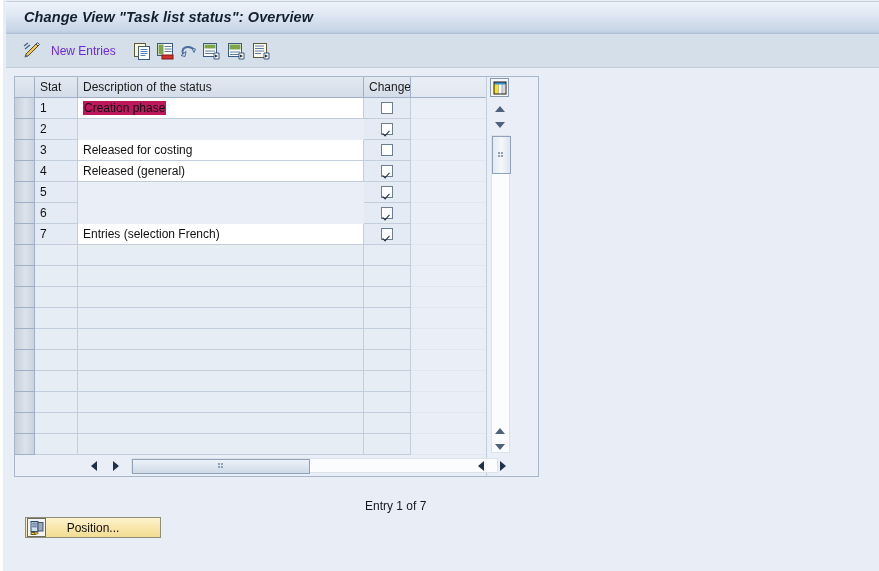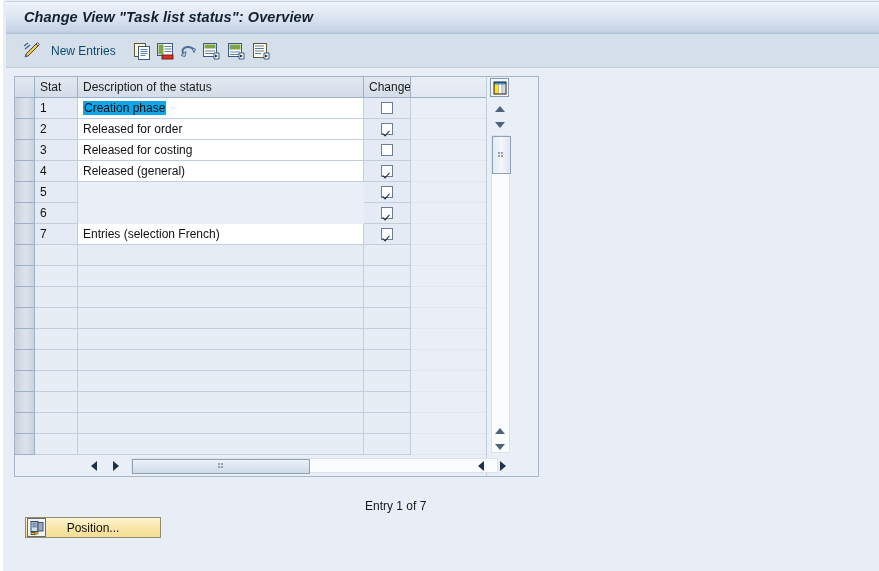--- a/index.html
+++ b/index.html
@@ -37,21 +37,21 @@
 
   
   .toolbar{
     position:absolute;left:3px;top:34px;width:876px;height:34px;
     background:#d5dfea;
     border-bottom:1px solid #c0ccdb;
     box-sizing:border-box;
   }
   .tb-item{position:absolute;top:0;height:34px;display:flex;align-items:center;}
   .tb-pencil{left:16px;}
-  .tb-newentries{left:45px;font-size:12px;color:#0c4a6e;white-space:nowrap;}
+  .tb-newentries{left:45px;font-size:12px;color:#6d28d9;white-space:nowrap;}
   .tb-ic{position:absolute;top:8px;width:19px;height:19px;}
   .watermark{
     position:absolute;left:270px;top:38px;
     font-family:"Liberation Serif", serif;
     font-size:23px;font-weight:bold;
     color:#f0c296;
     white-space:nowrap;
     letter-spacing:0px;
   }
 
@@ -106,21 +106,21 @@
   }
   .c-stat{left:20px;width:43px;padding-left:5px;background:#e4ebf4;border-right:1px solid #c3cedd;}
   .c-desc{left:63px;width:286px;padding-left:5px;background:#ffffff;border-right:1px solid #c3cedd;}
   .c-rel{left:349px;width:47px;background:#e4ebf4;border-right:1px solid #c3cedd;justify-content:center;}
   .c-pad{left:396px;width:101px;background:#eaeff7;border-bottom:1px solid #e1e7f0;}
 
   .row.empty .c-stat{background:#e7edf5;}
   .row.empty .c-desc{background:#e7edf5;}
   .row.empty .c-rel{background:#e7edf5;}
 
-  .hl{background:#0ea5e9;padding:0 1px;}
+  .hl{background:#be185d;padding:0 1px;}
 
   .chk{
     width:12px;height:12px;background:#fff;
     border:1px solid #6d7e92;
     box-sizing:border-box;
     position:relative;
   }
   .chk.on:after{
     content:"";position:absolute;left:2px;top:5px;
     width:3px;height:6px;border:solid #1b2b3c;
@@ -300,21 +300,20 @@
               <span class="hl">Creation phase</span>
             </div>
             <div class="cell c-rel">
               <div class="chk"></div>
             </div>
             <div class="cell c-pad"></div>
           </div>
           <div class="row">
             <div class="cell c-sel"></div>
             <div class="cell c-stat">2</div>
-            <div class="cell c-desc">Released for order</div>
             <div class="cell c-rel">
               <div class="chk on"></div>
             </div>
             <div class="cell c-pad"></div>
           </div>
           <div class="row">
             <div class="cell c-sel"></div>
             <div class="cell c-stat">3</div>
             <div class="cell c-desc">Released for costing</div>
             <div class="cell c-rel">

